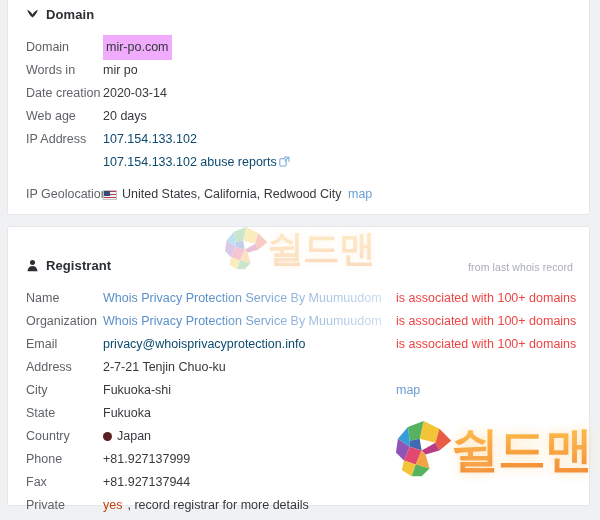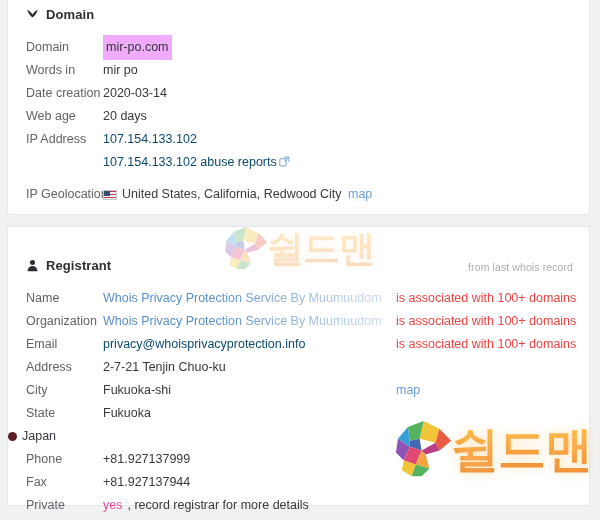--- a/index.html
+++ b/index.html
@@ -177,21 +177,21 @@
 
   .ext-icon {
     display: inline-block;
     width: 11px;
     height: 11px;
     margin-left: 2px;
     vertical-align: -1px;
   }
   .ext-icon svg { display: block; }
 
-  .danger { color: #ec4899; text-align: center; }
+  .danger { color: #c2410c; text-align: center; }
 
   
   .watermark {
     position: absolute;
     pointer-events: none;
     display: flex;
     align-items: center;
     user-select: none;
   }
   #watermark-top {
@@ -351,20 +351,21 @@
       <div class="val">Fukuoka-shi</div>
       <a class="map-link" id="city-map">map</a>
     </div>
 
     <div class="row">
       <div class="lbl">State</div>
       <div class="val">Fukuoka</div>
     </div>
 
     <div class="row">
+      <div class="lbl">Country</div>
       <div class="val">
         <span class="flag-jp"></span>
         <span>Japan</span>
       </div>
     </div>
 
     <div class="row">
       <div class="lbl">Phone</div>
       <div class="val">+81.927137999</div>
     </div>

